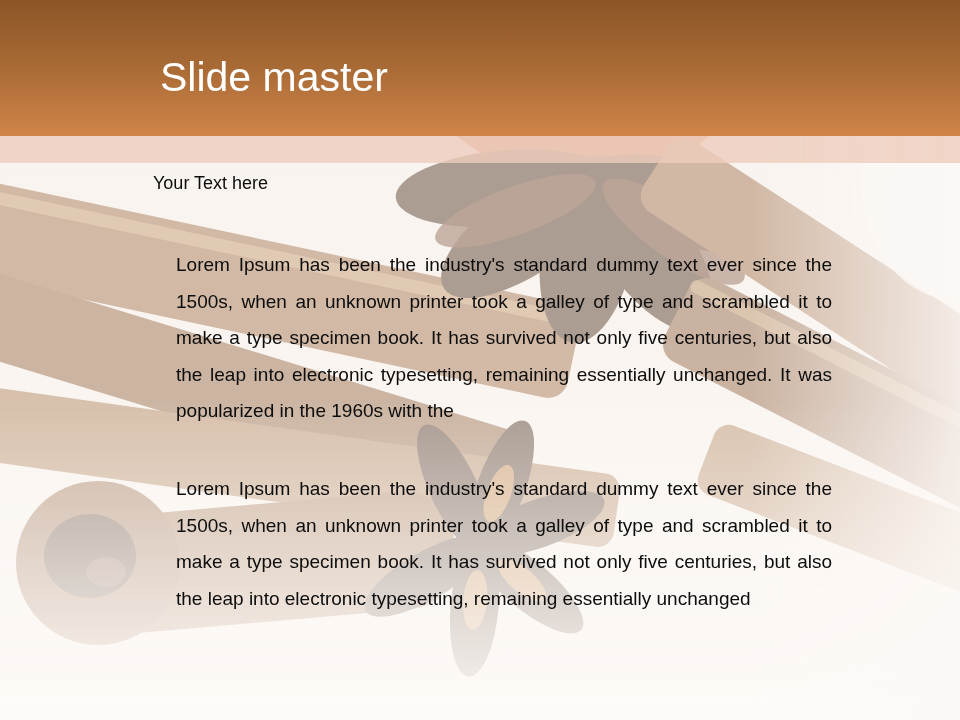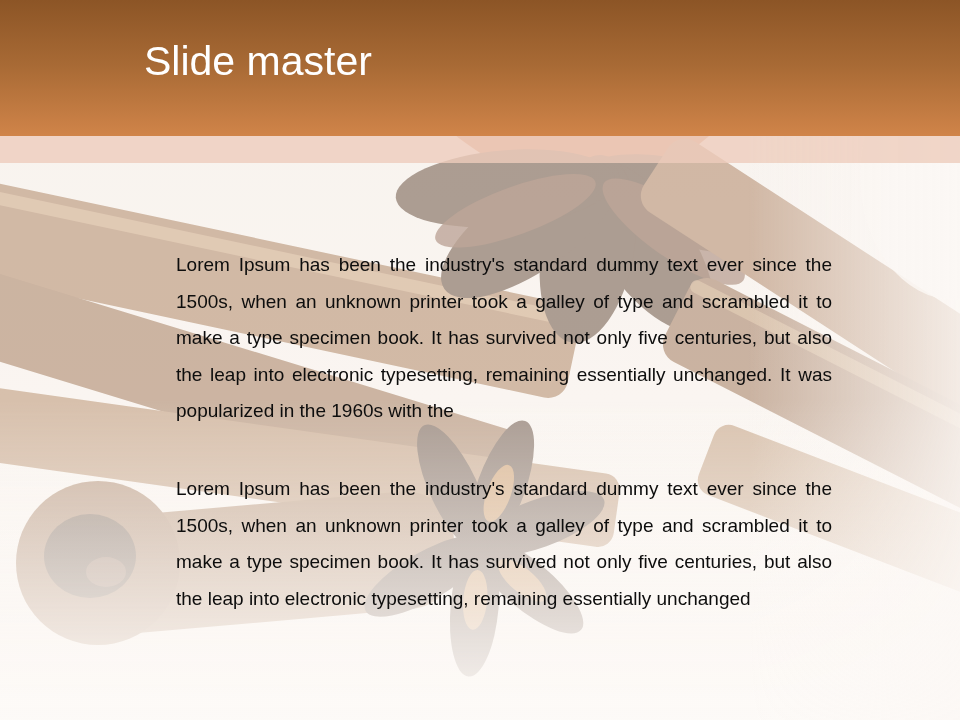--- a/index.html
+++ b/index.html
@@ -20,21 +20,21 @@
   .photo{position:absolute; left:0; top:0; width:960px; height:720px;}
   .accent-band{
     position:absolute; left:0; top:136px; width:960px; height:27px;
     background:var(--band); opacity:0.80;
   }
   .header-band{
     position:absolute; left:0; top:0; width:960px; height:136px;
     background:linear-gradient(180deg, var(--header-top) 0%, var(--header-mid) 48%, var(--header-bot) 100%);
   }
   .slide-title{
-    position:absolute; left:144px; top:38px; margin:0;
+    position:absolute; left:144px; top:38px; margin:16px;
     font-size:41px; font-weight:400; letter-spacing:0px;
     color:var(--title-color); white-space:nowrap;
   }
   .text-label{
     position:absolute; left:153px; top:172px; width:656px;
     font-size:18px; line-height:22px; color:var(--body-color);
   }
   .para{
     position:absolute; left:153px; width:656px;
     font-size:19px; line-height:36.5px; color:var(--body-color);
@@ -169,16 +169,17 @@
     <rect x="0" y="400" width="960" height="320" fill="url(#fadeB)"></rect>
     <rect x="0" y="0" width="960" height="720" fill="url(#fadeR)"></rect>
   </svg>
 
   <div class="accent-band"></div>
 
   <div class="header-band">
     <h1 class="slide-title">Slide master</h1>
   </div>
 
+  <div class="text-label">Your Text here</div>
   <div class="para para-1">Lorem Ipsum has been the industry's standard dummy text ever since the 1500s, when an unknown printer took a galley of type and scrambled it to make a type specimen book. It has survived not only five centuries, but also the leap into electronic typesetting, remaining essentially unchanged. It was popularized in the 1960s with the</div>
   <div class="para para-2">Lorem Ipsum has been the industry's standard dummy text ever since the 1500s, when an unknown printer took a galley of type and scrambled it to make a type specimen book. It has survived not only five centuries, but also the leap into electronic typesetting, remaining essentially unchanged</div>
 
 </div>
 
 </body></html>

